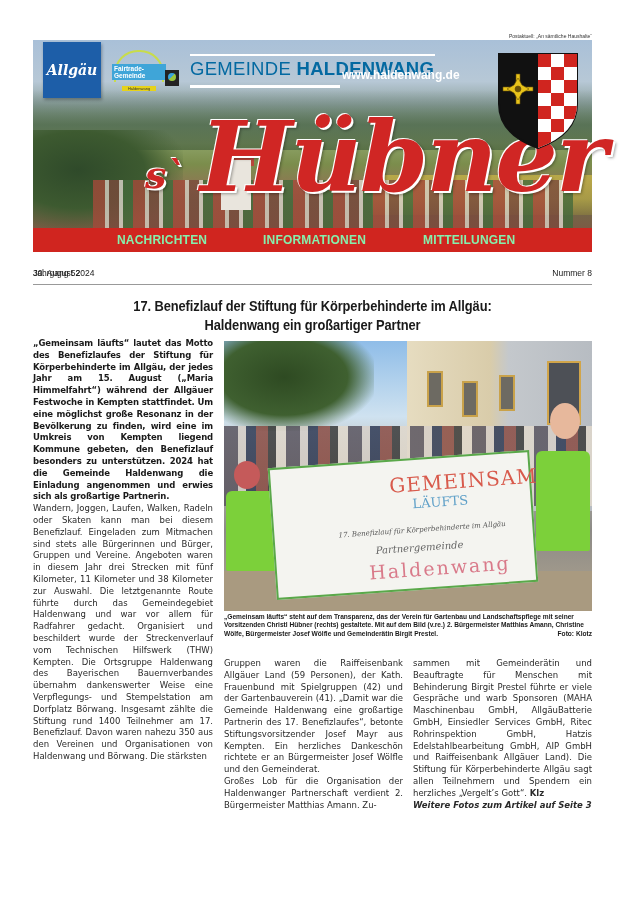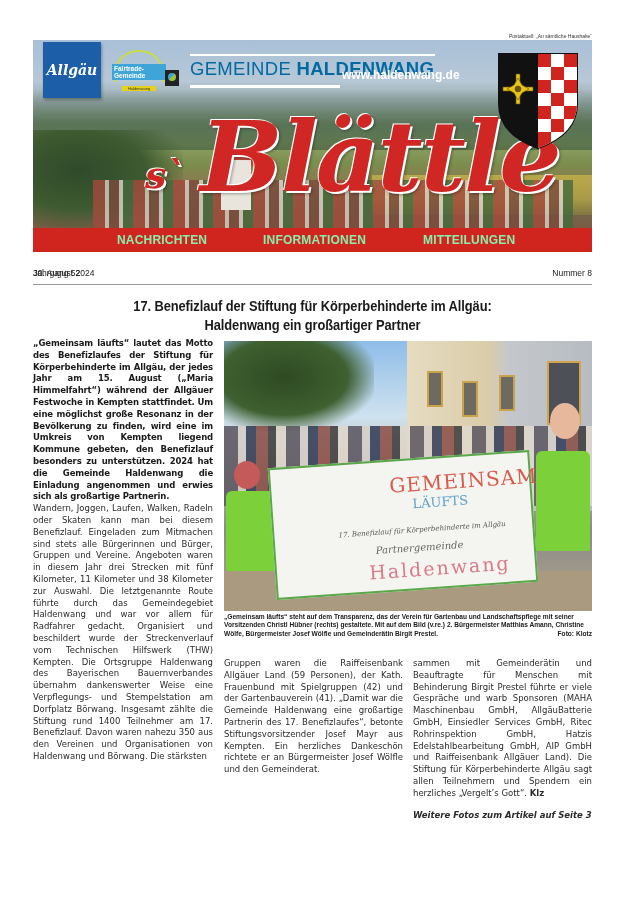--- a/index.html
+++ b/index.html
@@ -48,21 +48,21 @@
   .meta-rule { position:absolute; left:33px; top:284px; width:559px; height:1px; background:#999; }
 
   .headline { position:absolute; left:33px; top:297px; width:559px; text-align:center; font-family:"Liberation Sans", sans-serif; font-weight:bold; font-size:14px; line-height:19px; letter-spacing:-.1px; transform:scaleX(.92); transform-origin:center top; }
 
   .col { position:absolute; font-family:"DejaVu Sans", sans-serif; font-size:8.5px; line-height:11.8px; text-align:justify; color:#2a2a2a; }
   .col1 { left:33px; top:338px; width:180px; }
   .lead { font-weight:bold; color:#1a1a1a; margin:0 0 11px 0; letter-spacing:-.15px; }
   .col p { margin:0; }
   .col2 { left:224px; top:658px; width:179px; }
   .col3 { left:413px; top:658px; width:179px; }
-  .col3 .final { margin-top:10px; font-style:italic; font-weight:bold; text-align:left; }
+  .col3 .final { margin-top:0; font-style:italic; font-weight:bold; text-align:left; }
   .signature { font-weight:bold; }
 
   .photo { position:absolute; left:224px; top:341px; width:368px; height:270px; overflow:hidden;
     background:linear-gradient(180deg,#8fbde8 0%,#cfe2f0 28%,#b9b8b0 45%,#8c8a86 70%,#b0a590 100%); }
   .photo .tree { position:absolute; left:0; top:0; width:150px; height:90px; background:radial-gradient(ellipse at 40% 40%,#2e4a22 0%,#3f6030 50%,rgba(60,90,40,0) 75%); }
   .photo .building { position:absolute; right:0; top:0; width:185px; height:170px; background:linear-gradient(90deg,#e6dcc0 0%,#d9ccaa 45%,#c4c8cc 55%,#b7bcc2 100%); }
   .photo .window { position:absolute; width:12px; height:32px; background:#6d6a62; border:2px solid #c9a24a; }
   .photo .crowd { position:absolute; left:0; right:0; top:85px; height:80px; background:repeating-linear-gradient(90deg,#5a5560 0 14px,#d6cfc8 14px 22px,#2f3a55 22px 32px,#8a4c44 32px 44px,#3a3a3a 44px 52px,#e0d8cc 52px 62px); opacity:.85; }
   .photo .ground { position:absolute; left:0; right:0; bottom:0; height:40px; background:#a99a80; }
   .photo .person { position:absolute; background:#7cd03a; border-radius:6px 6px 2px 2px; }
@@ -106,21 +106,21 @@
 <div class="title-rule-top"></div>
 <div class="title">
   <span>GEMEINDE</span>
   <b>HALDENWANG</b>
 </div>
 <div class="title-rule-bot"></div>
 <div class="website">www.haldenwang.de</div>
 
 <div class="masthead">
   <span class="s">s`</span>
-  <span class="blaettle">Blättle</span>
+  <span class="blaettle">Hübner</span>
 </div>
 
 <svg class="crest" viewBox="0 0 82 98">
   <path d="M2 2 H80 V52 Q80 82 41 96 Q2 82 2 52 Z" fill="#111" stroke="#111" stroke-width="2"></path>
   <clipPath id="shield">
       <path d="M2 2 H80 V52 Q80 82 41 96 Q2 82 2 52 Z"></path>
     </clipPath>
   <g clip-path="url(#shield)">
     <rect x="41" y="0" width="41" height="98" fill="#ffffff"></rect>
     <g fill="#d0251f">
@@ -189,18 +189,19 @@
   </div>
 </div>
 
 <div class="caption">
   <span>„Gemeinsam läufts“ steht auf dem Transparenz, das der Verein für Gartenbau und Landschaftspflege mit seiner Vorsitzenden Christl Hübner (rechts) gestaltete. Mit auf dem Bild (v.re.) 2. Bürgermeister Matthias Amann, Christine Wölfe, Bürgermeister Josef Wölfle und Gemeinderätin Birgit Prestel.</span>
   <span class="credit">Foto: Klotz</span>
 </div>
 
 <div class="col col2">
   <p>Gruppen waren die Raiffeisenbank Allgäuer Land (59 Personen), der Kath. Frauenbund mit Spielgruppen (42) und der Gartenbauverein (41). „Damit war die Gemeinde Haldenwang eine großartige Partnerin des 17. Benefizlaufes“, betonte Stiftungsvorsitzender Josef Mayr aus Kempten. Ein herzliches Dankeschön richtete er an Bürgermeister Josef Wölfle und den Gemeinderat.</p>
+  <p>Großes Lob für die Organisation der Haldenwanger Partnerschaft verdient 2. Bürgermeister Matthias Amann. Zu-</p>
 </div>
 
 <div class="col col3">
   <p><span>sammen mit Gemeinderätin und Beauftragte für Menschen mit Behinderung Birgit Prestel führte er viele Gespräche und warb Sponsoren (MAHA Maschinenbau GmbH, AllgäuBatterie GmbH, Einsiedler Services GmbH, Ritec Rohrinspektion GmbH, Hatzis Edelstahlbearbeitung GmbH, AIP GmbH und Raiffeisenbank Allgäuer Land). Die Stiftung für Körperbehinderte Allgäu sagt allen Teilnehmern und Spendern ein herzliches „Vergelt’s Gott“.</span> <span class="signature">Klz</span></p>
   <p class="final">Weitere Fotos zum Artikel auf Seite 3</p>
 </div>
 
 </body></html>

